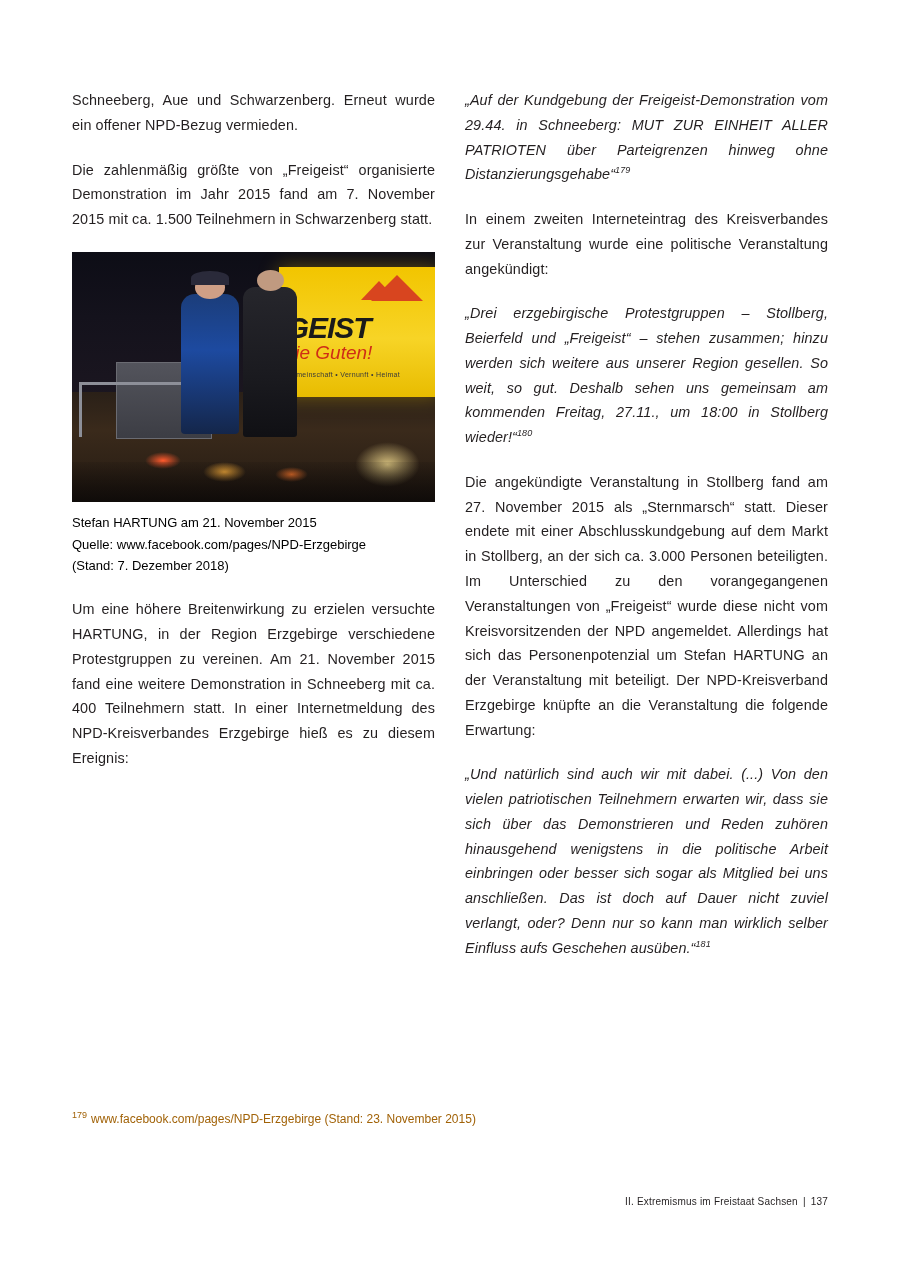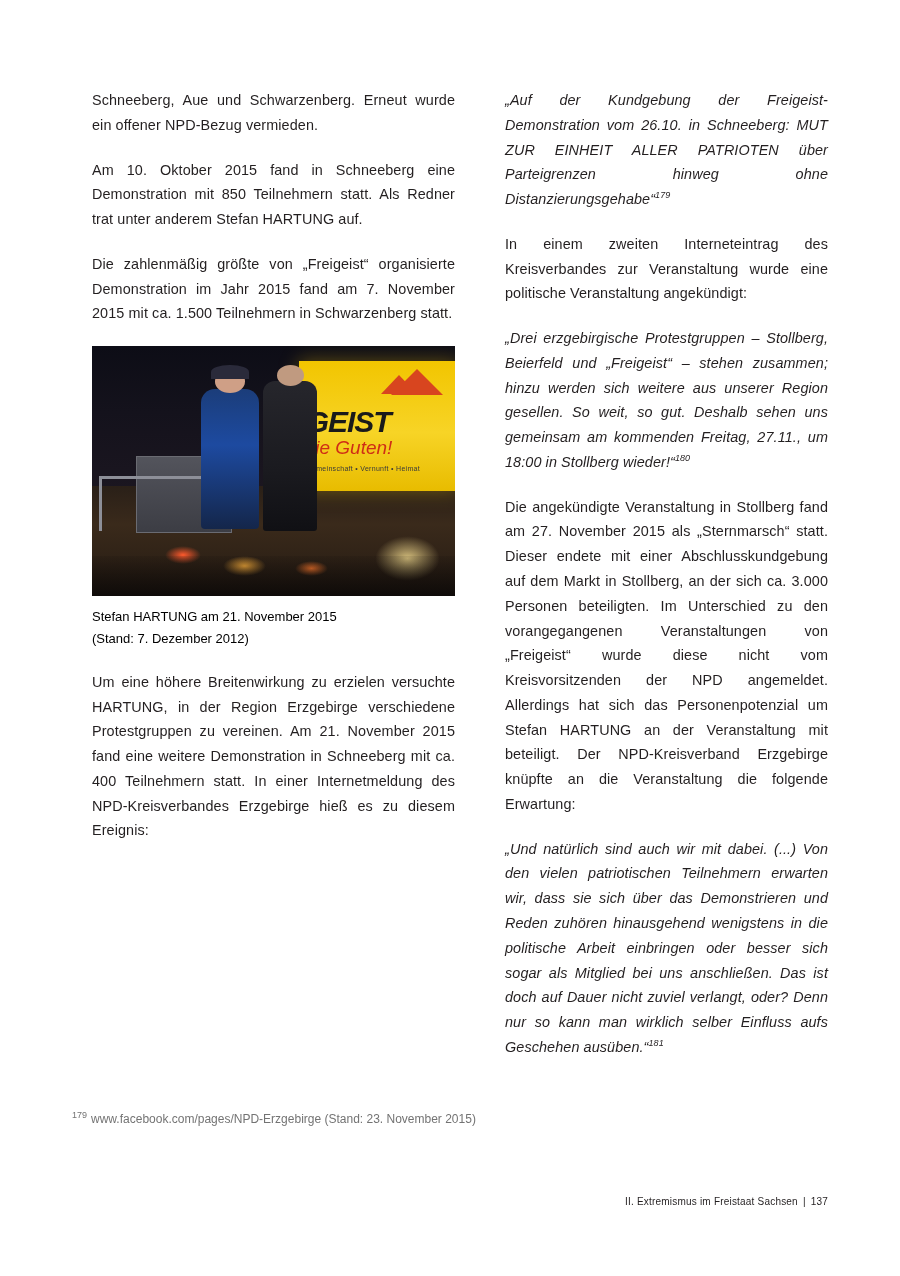--- a/index.html
+++ b/index.html
@@ -24,21 +24,20 @@
   .columns {
     position: absolute;
     left: 72px;
     top: 88px;
     width: 756px;
     display: flex;
     gap: 30px;
   }
   .col {
     width: 363px;
-    margin-left: 20px;
   }
   p.para {
     margin: 0 0 20px 0;
     font-size: 14.4px;
     line-height: 1.72;
     text-align: justify;
     text-justify: inter-word;
     letter-spacing: 0.1px;
   }
   p.quote {
@@ -76,21 +75,21 @@
   b.bold { font-weight: normal; }
   .footnotes {
     position: absolute;
     left: 72px;
     top: 1108px;
     width: 756px;
   }
   .fnline {
     font-size: 12px;
     line-height: 1.62;
-    color: #737373;
+    color: #a16207;
     margin-bottom: 1px;
   }
   .fnline .num {
     font-size: 9px;
     vertical-align: super;
     margin-right: 4px;
   }
   .footer {
     position: absolute;
     right: 72px;
@@ -202,21 +201,20 @@
 </style>
 </head>
 <body>
 
 <div class="page">
 
   <div class="columns">
 
     <div class="col">
       <p class="para">Schneeberg, Aue und Schwarzenberg. Erneut wurde ein offener NPD-Bezug vermieden.</p>
-      <p class="para">Am 10. Oktober 2015 fand in Schneeberg eine Demonstration mit 850 Teilnehmern statt. Als Redner trat unter anderem Stefan HARTUNG auf.</p>
       <p class="para">Die zahlenmäßig größte von „Freigeist“ organisierte Demonstration im Jahr 2015 fand am 7. November 2015 mit ca. 1.500 Teilnehmern in Schwarzenberg statt.</p>
 
       <div class="fig">
         <div class="photo">
           <div class="sky"></div>
           <div class="ground"></div>
           <div class="banner">
             <div class="mount"></div>
             <div class="mount2"></div>
             <div class="txt1">GEIST</div>
@@ -234,29 +232,30 @@
             <div class="head"></div>
           </div>
           <div class="light1"></div>
           <div class="light2"></div>
           <div class="light3"></div>
           <div class="glow-r"></div>
           <div class="crowd"></div>
         </div>
         <div class="caption">
           <div>Stefan HARTUNG am 21. November 2015</div>
-          <div>(Stand: 7. Dezember 2012)</div>
+          <div>Quelle: www.facebook.com/pages/NPD-Erzgebirge</div>
+          <div>(Stand: 7. Dezember 2018)</div>
         </div>
       </div>
 
       <p class="para">Um eine höhere Breitenwirkung zu erzielen versuchte HARTUNG, in der Region Erzgebirge verschiedene Protestgruppen zu vereinen. Am 21. November 2015 fand eine weitere Demonstration in Schneeberg mit ca. 400 Teilnehmern statt. In einer Internetmeldung des NPD-Kreisverbandes Erzgebirge hieß es zu diesem Ereignis:</p>
     </div>
 
     <div class="col">
-      <p class="quote"><span>„Auf der Kundgebung der Freigeist-Demonstration vom 26.10. in Schneeberg: MUT ZUR EINHEIT ALLER PATRIOTEN über Parteigrenzen hinweg ohne Distanzierungsgehabe“</span><sup class="fn">179</sup></p>
+      <p class="quote"><span>„Auf der Kundgebung der Freigeist-Demonstration vom 29.44. in Schneeberg: MUT ZUR EINHEIT ALLER PATRIOTEN über Parteigrenzen hinweg ohne Distanzierungsgehabe“</span><sup class="fn">179</sup></p>
 
       <p class="para">In einem zweiten Interneteintrag des Kreisverbandes zur Veranstaltung wurde eine politische Veranstaltung angekündigt:</p>
 
       <p class="quote"><span>„Drei erzgebirgische Protestgruppen – Stollberg, Beierfeld und „Freigeist“ – stehen zusammen; hinzu werden sich weitere aus unserer Region gesellen. So weit, so gut. Deshalb sehen uns gemeinsam am kommenden Freitag, 27.11., um 18:00 in Stollberg wieder!“</span><sup class="fn">180</sup></p>
 
       <p class="para">Die angekündigte Veranstaltung in Stollberg fand am 27. November 2015 als „Sternmarsch“ statt. Dieser endete mit einer Abschlusskundgebung auf dem Markt in Stollberg, an der sich ca. 3.000 Personen beteiligten. Im Unterschied zu den vorangegangenen Veranstaltungen von „Freigeist“ wurde diese nicht vom Kreisvorsitzenden der NPD angemeldet. Allerdings hat sich das Personenpotenzial um Stefan HARTUNG an der Veranstaltung mit beteiligt. Der NPD-Kreisverband Erzgebirge knüpfte an die Veranstaltung die folgende Erwartung:</p>
 
       <p class="quote"><span>„Und natürlich sind auch </span><b class="bold">wir mit dabei</b><span>. (...) Von den vielen patriotischen Teilnehmern </span><b class="bold">erwarten wir</b><span>, dass sie sich über das Demonstrieren und Reden zuhören hinausgehend wenigstens </span><b class="bold">in die politische Arbeit einbringen oder besser sich sogar als Mitglied bei uns</b><span> anschließen. Das ist doch auf Dauer nicht zuviel verlangt, oder? Denn nur so kann man wirklich selber Einfluss aufs Geschehen ausüben.“</span><sup class="fn">181</sup></p>
     </div>
   </div>

